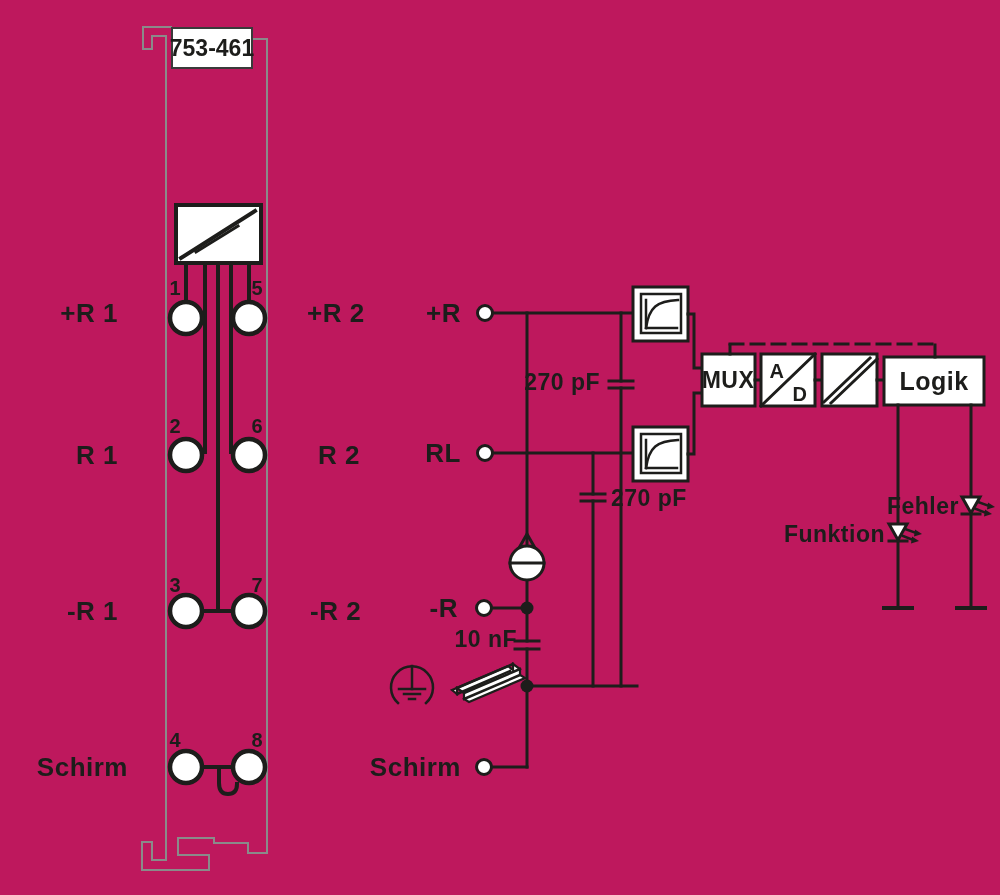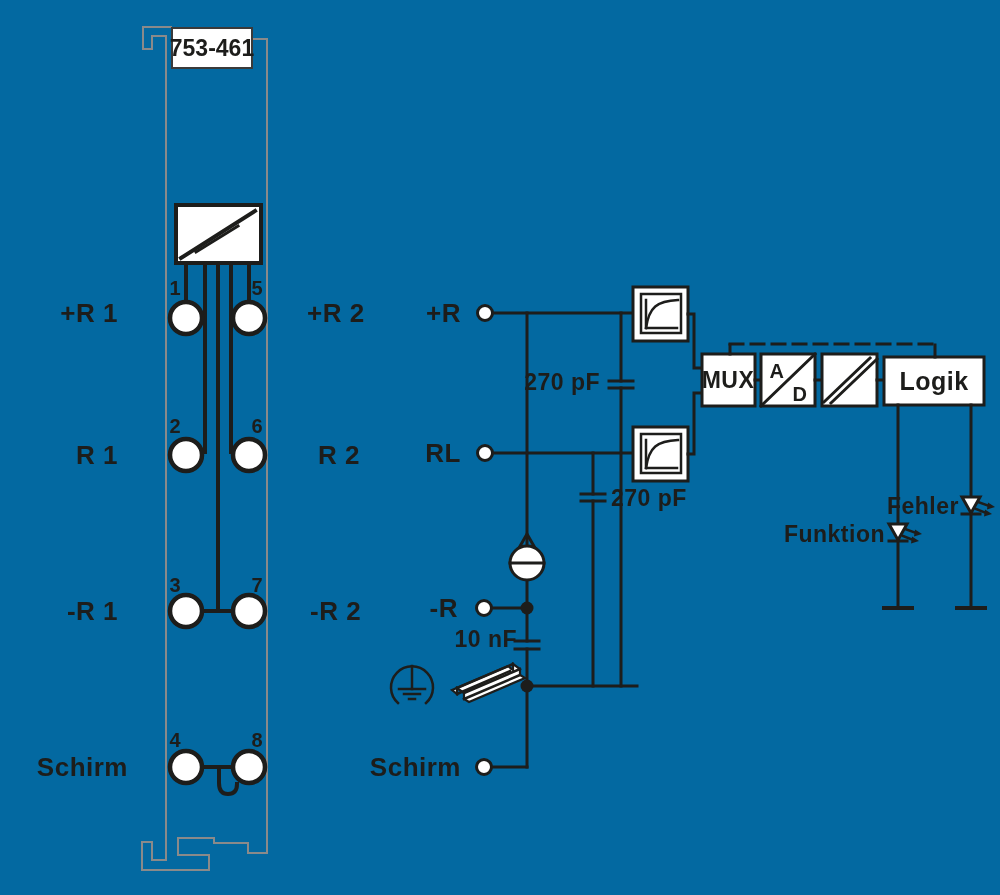--- a/index.html
+++ b/index.html
@@ -1,16 +1,16 @@
 <!DOCTYPE html>
 <html><head>
 <meta charset="utf-8">
 <style>
   html,body{margin:0;padding:0;background:#ffffff;}
-  .stage{position:relative;width:1000px;height:895px;background:#0369a1;overflow:hidden;
+  .stage{position:relative;width:1000px;height:895px;background:#be185d;overflow:hidden;
          font-family:"Liberation Sans", sans-serif;}
   svg{position:absolute;left:0;top:0;}
   text{font-family:"Liberation Sans", sans-serif;font-weight:700;fill:#1d1d1b;letter-spacing:0.5px;}
   .lbl{font-size:26px;}
   .num{font-size:20px;letter-spacing:0;}
   .cap{font-size:23px;}
   .blk{font-size:23px;}
   .blk-sm{font-size:20px;}
   .blk-lg{font-size:25px;}
   .part{font-size:23px;letter-spacing:0;}

